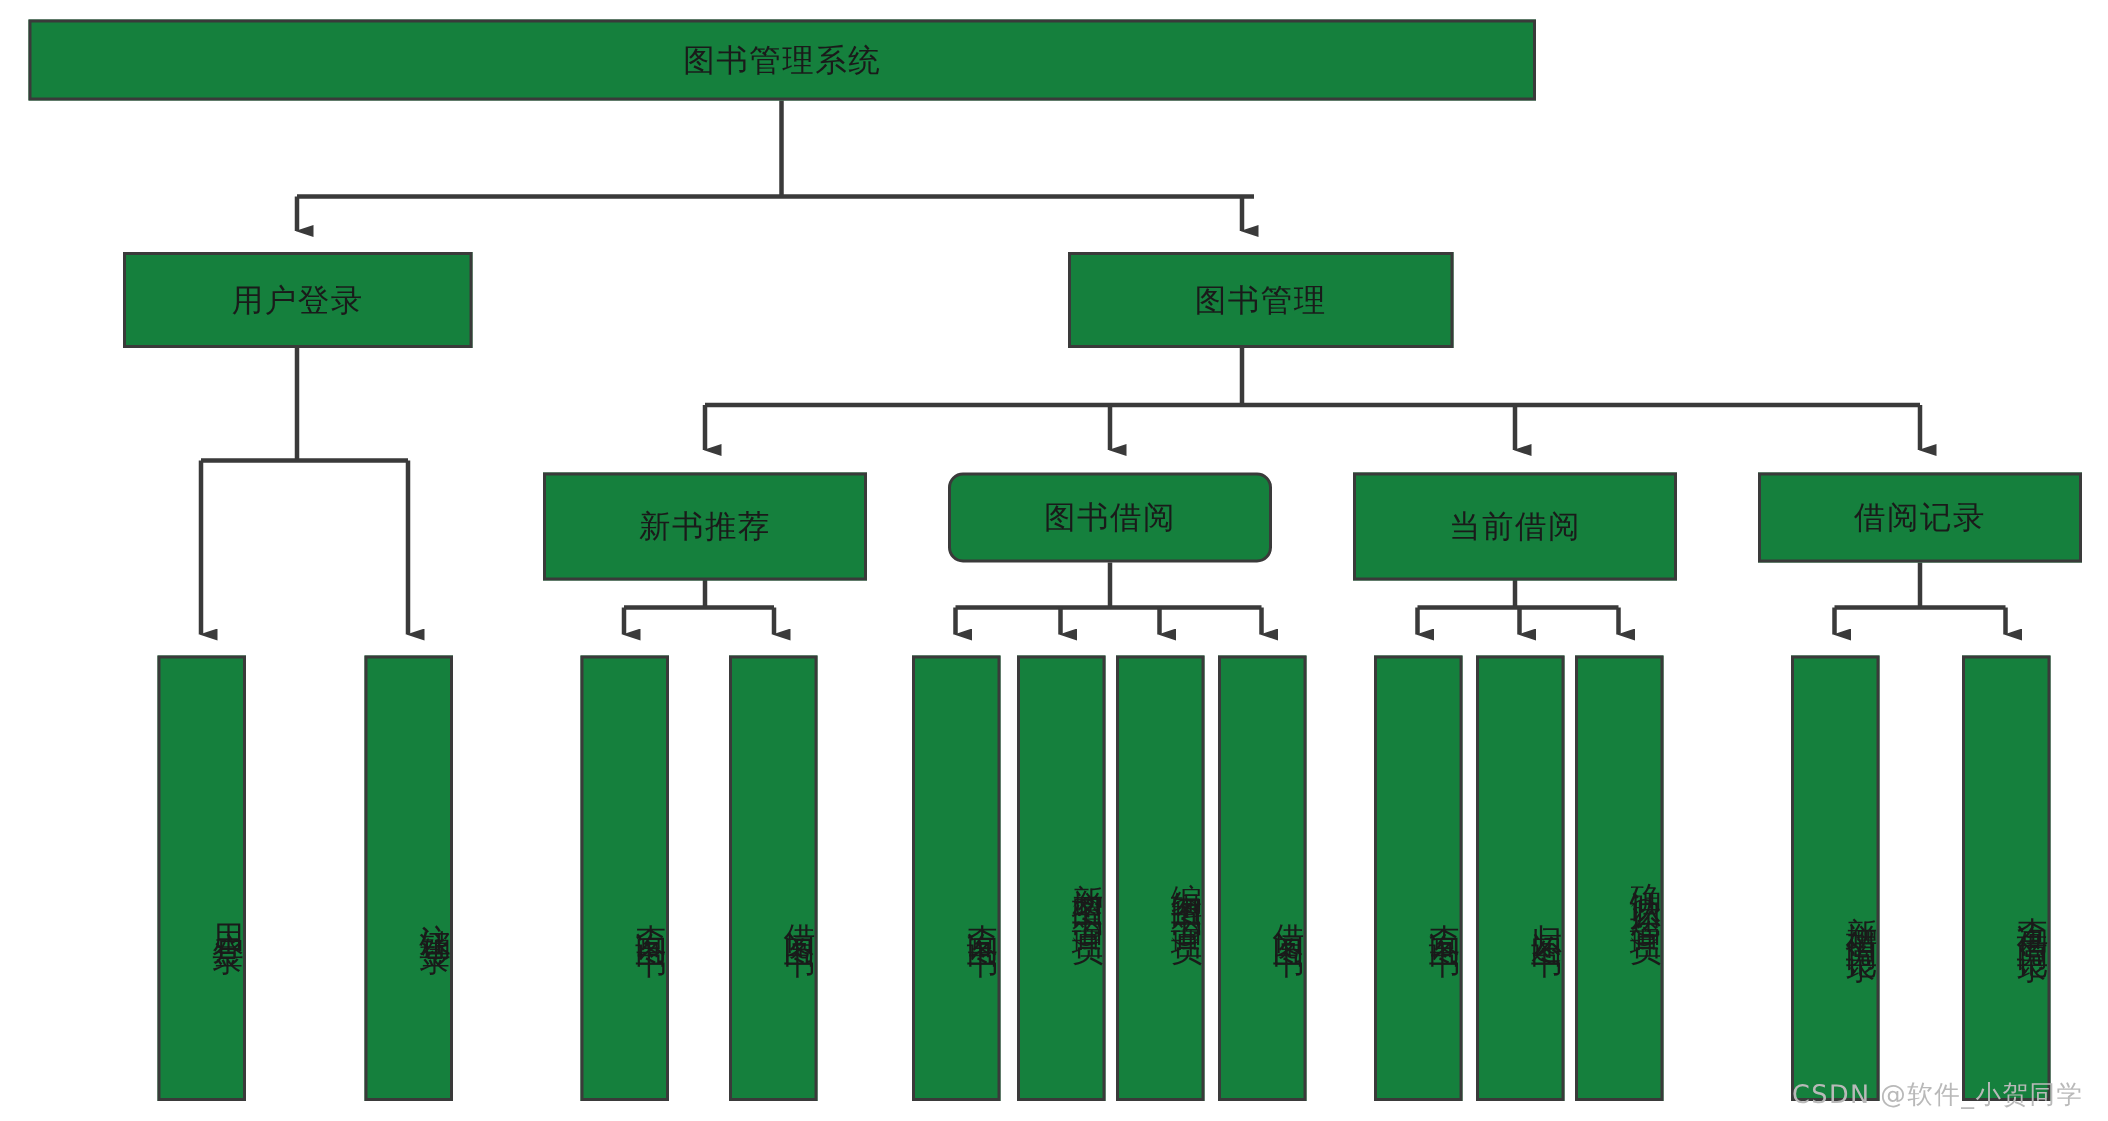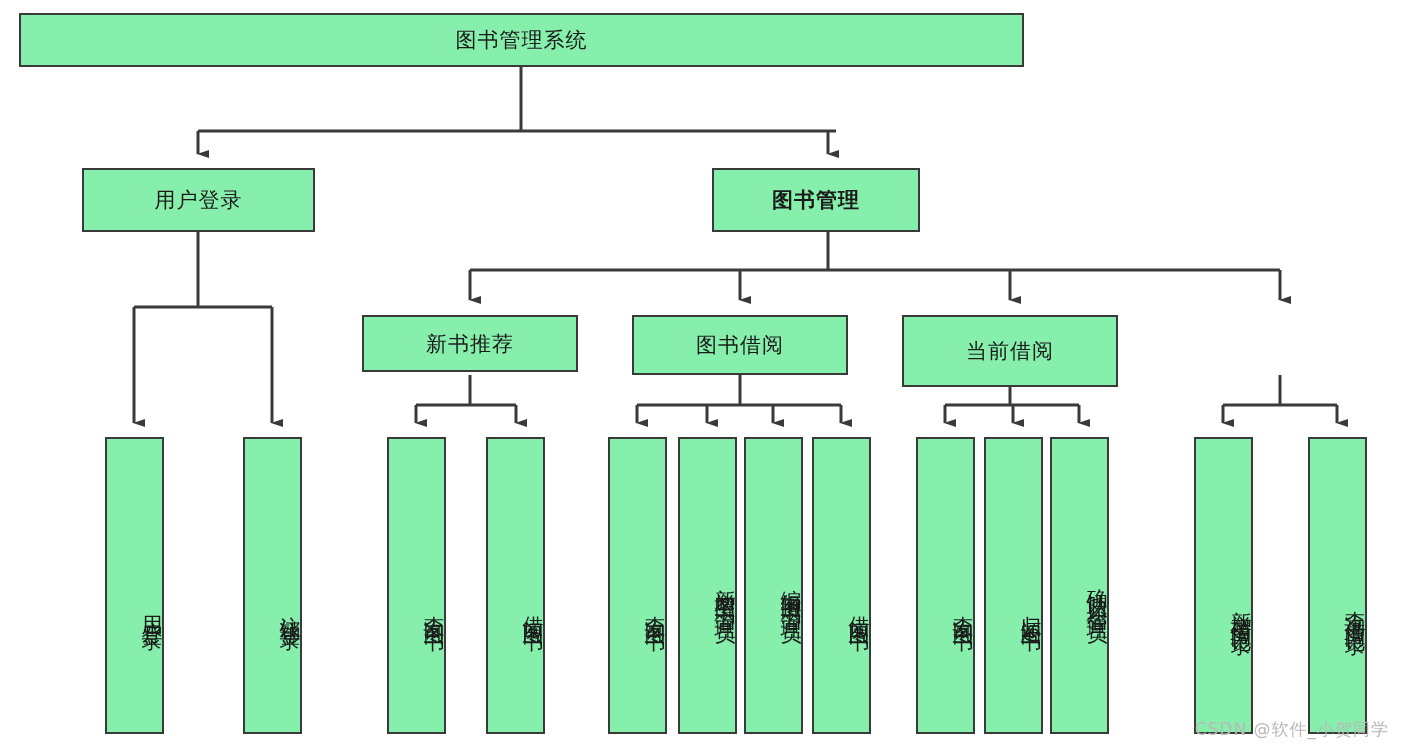--- a/index.html
+++ b/index.html
@@ -1,20 +1,20 @@
 <!DOCTYPE html>
 <html><head>
 <meta charset="utf-8">
 <style>
   html,body{margin:0;padding:0;background:#ffffff;}
   body{width:1405px;height:747px;overflow:hidden;
        font-family:"DejaVu Sans","Liberation Sans",sans-serif;}
   #stage{position:relative;width:1405px;height:747px;background:#fff;}
   svg.wires{position:absolute;left:0;top:0;width:1405px;height:747px;}
-  .node{position:absolute;box-sizing:border-box;background:#86efac;
+  .node{position:absolute;box-sizing:border-box;background:#15803d;
         border:2.5px solid #3a3a3a;display:flex;align-items:center;
         justify-content:center;color:#1a1a1a;}
   .node.h{font-size:21px;letter-spacing:1px;}
   .node.v{writing-mode:vertical-rl;text-orientation:upright;
           font-size:21px;letter-spacing:5px;padding-top:86px;
           align-items:flex-start;justify-content:center;line-height:1.0;}
   .node.v.tall{padding-top:18px;}
   .node.v.mid{padding-top:46px;}
   .watermark{position:absolute;right:16px;bottom:6px;font-size:17px;
              color:#b9b9b9;letter-spacing:1px;white-space:nowrap;}
@@ -70,25 +70,26 @@
       <path d="M1280,375 L1280,405"></path>
       <path d="M1223,405 L1337,405"></path>
       <path d="M1223,405 L1223,423" marker-end="url(#arw)"></path>
       <path d="M1337,405 L1337,423" marker-end="url(#arw)"></path>
     </g>
   </svg>
 
   <div class="node h" style="left:19px;top:13px;width:1005px;height:54px;">图书管理系统</div>
 
   <div class="node h" style="left:82px;top:168px;width:233px;height:64px;">用户登录</div>
-  <div class="node h" style="left:712px;top:168px;width:208px;height:64px;font-weight:bold;">图书管理</div>
+  <div class="node h" style="left:712px;top:168px;width:257px;height:64px;">图书管理</div>
 
-  <div class="node h" style="left:362px;top:315px;width:216px;height:57px;">新书推荐</div>
-  <div class="node h" style="left:632px;top:315px;width:216px;height:60px;">图书借阅</div>
+  <div class="node h" style="left:362px;top:315px;width:216px;height:72px;">新书推荐</div>
+  <div class="node h" style="left:632px;top:315px;width:216px;height:60px;border-radius:10px;">图书借阅</div>
   <div class="node h" style="left:902px;top:315px;width:216px;height:72px;">当前借阅</div>
+  <div class="node h" style="left:1172px;top:315px;width:216px;height:60px;">借阅记录</div>
 
   <div class="node v mid" style="left:105px;top:437px;width:59px;height:297px;">用户登录</div>
   <div class="node v mid" style="left:243px;top:437px;width:59px;height:297px;">注销登录</div>
   <div class="node v mid" style="left:387px;top:437px;width:59px;height:297px;">查询图书</div>
   <div class="node v mid" style="left:486px;top:437px;width:59px;height:297px;">借阅图书</div>
   <div class="node v mid" style="left:608px;top:437px;width:59px;height:297px;">查询图书</div>
   <div class="node v tall" style="left:678px;top:437px;width:59px;height:297px;">新增图书（管理员）</div>
   <div class="node v tall" style="left:744px;top:437px;width:59px;height:297px;">编辑图书（管理员）</div>
   <div class="node v mid" style="left:812px;top:437px;width:59px;height:297px;">借阅图书</div>
   <div class="node v mid" style="left:916px;top:437px;width:59px;height:297px;">查询图书</div>

